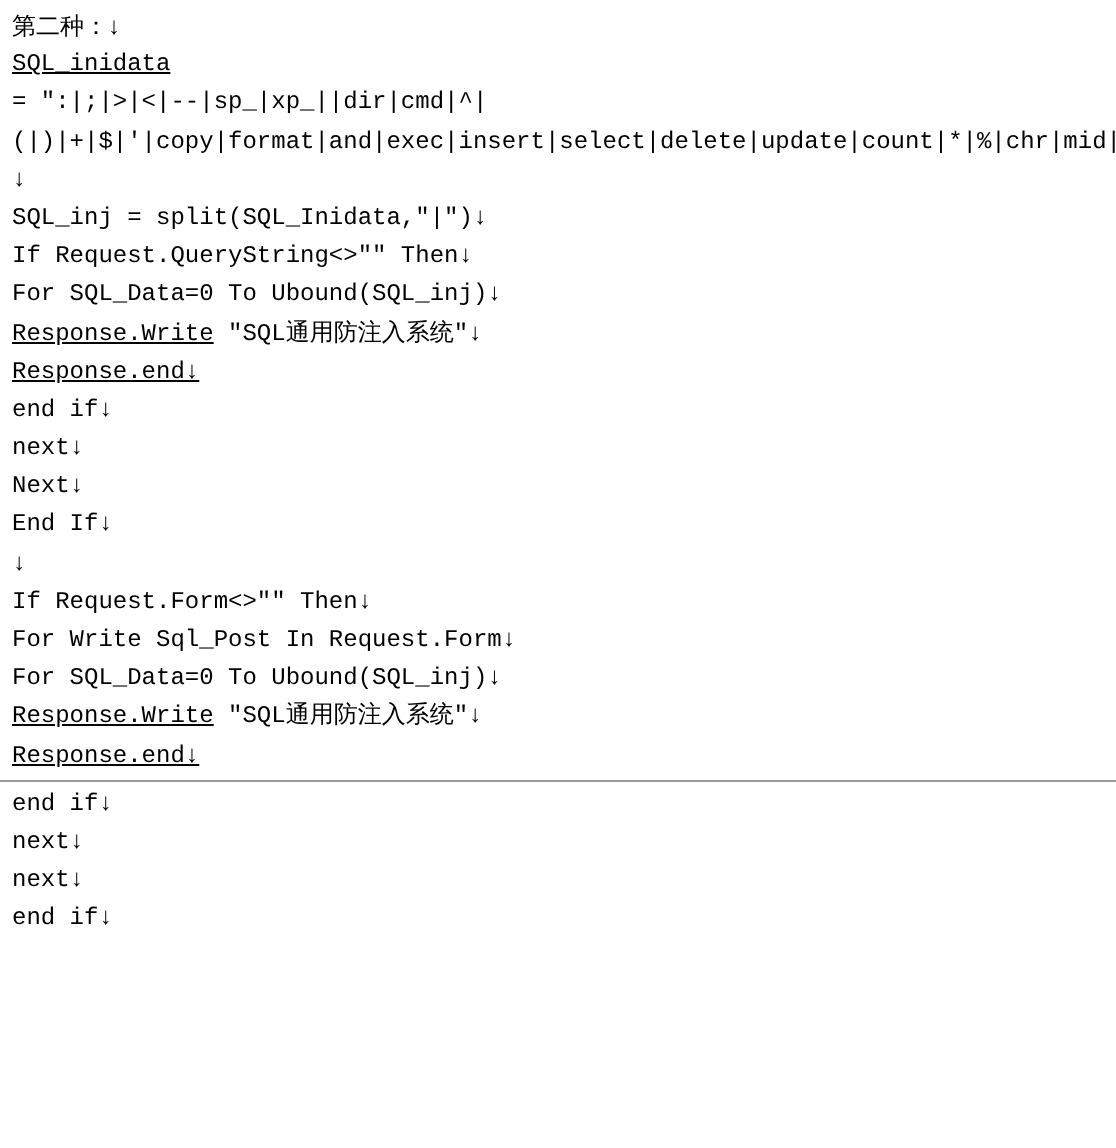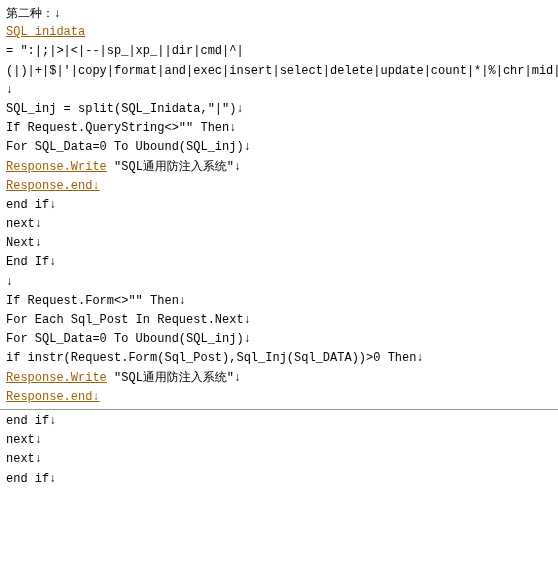--- a/index.html
+++ b/index.html
@@ -17,21 +17,21 @@
       color: #000;
     }
     .section-top {
       padding: 4px 6px 0 6px;
     }
     .chinese-text {
       font-family: SimSun, "宋体", serif;
       font-size: 12px;
     }
     .blue-text {
-      color: #a16207;
+      color: #000000;
       text-decoration: underline;
     }
     .line {
       display: block;
       min-height: 1.6em;
     }
     .separator {
       border: none;
       border-top: 1px solid #999;
       margin: 2px 0;
@@ -58,23 +58,22 @@
   </span>
   <span class="line">
     <span class="blue-text">Response.end↓</span>
   </span>
   <span class="line">end if↓</span>
   <span class="line">next↓</span>
   <span class="line">Next↓</span>
   <span class="line">End If↓</span>
   <span class="line">↓</span>
   <span class="line">If Request.Form&lt;&gt;"" Then↓</span>
-  <span class="line">For Each Sql_Post In Request.Next↓</span>
+  <span class="line">For Write Sql_Post In Request.Form↓</span>
   <span class="line">For SQL_Data=0 To Ubound(SQL_inj)↓</span>
-  <span class="line">if instr(Request.Form(Sql_Post),Sql_Inj(Sql_DATA))&gt;0 Then↓</span>
   <span class="line">
     <span class="blue-text">Response.Write</span><span> "SQL通用防注入系统"↓</span>
   </span>
   <span class="line">
     <span class="blue-text">Response.end↓</span>
   </span>
 </div>
 
 <hr class="separator">
 

